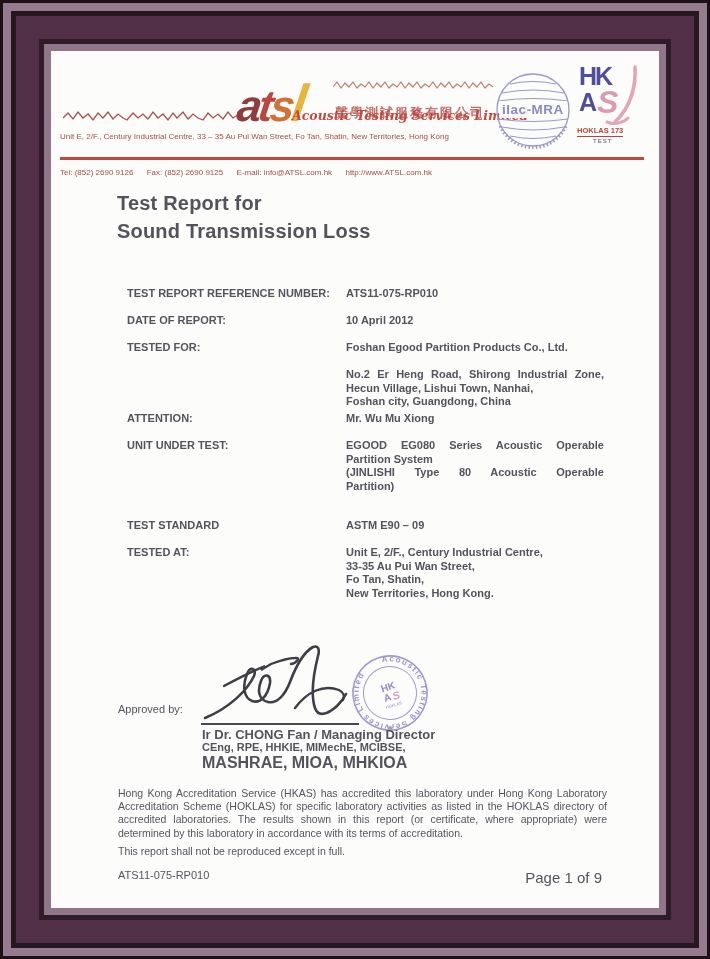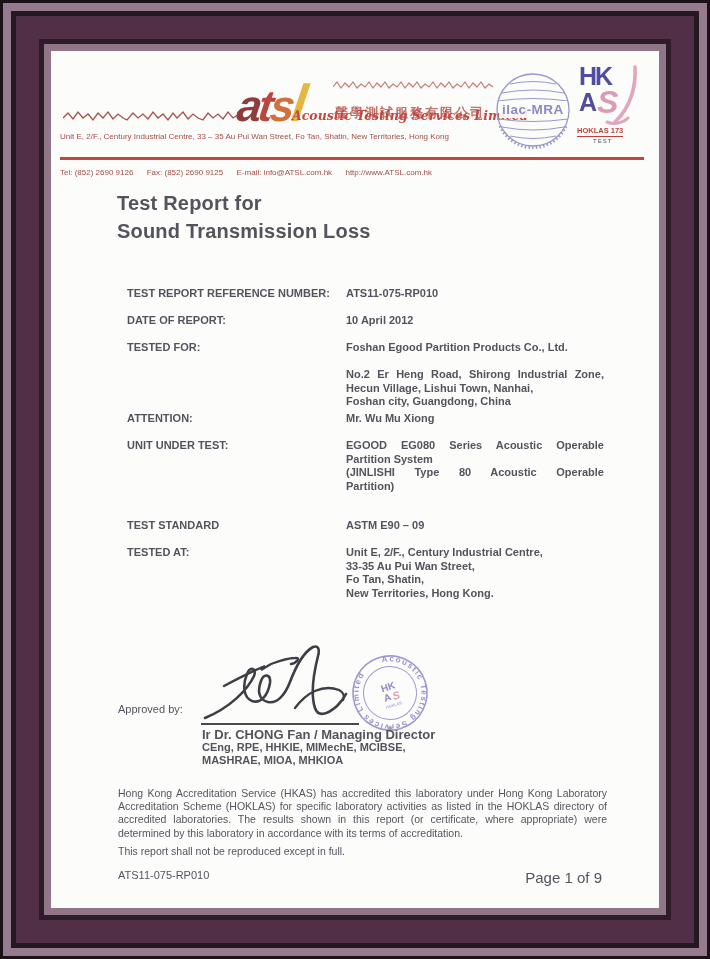--- a/index.html
+++ b/index.html
@@ -51,21 +51,21 @@
   .fvalue{position:absolute;left:295px;top:0;width:258px;font-size:11px;font-weight:bold;
     color:#54535d;line-height:13.5px;}
   .vline{text-align:left;}
   .stretch{text-align:justify;text-align-last:justify;}
 
   
   .approved{left:67px;top:652px;font-size:11px;color:#54535d;}
   .sigline{left:150px;top:672px;width:158px;height:1.8px;background:#4a4950;}
   .name1{left:151px;top:676px;font-size:13px;font-weight:bold;color:#54535d;}
   .name2{left:151px;top:690px;font-size:11px;font-weight:bold;color:#54535d;}
-  .name3{left:151px;top:703px;font-size:11px;font-weight:bold;color:#54535d;}
+  .name3{left:151px;top:703px;font-size:16px;font-weight:bold;color:#54535d;}
 
   
   .accred{left:67px;top:736px;width:489px;font-size:10.5px;line-height:13.2px;
     color:#55545e;text-align:justify;}
   .repro{left:67px;top:794px;font-size:10.5px;color:#55545e;}
   .repnum{left:67px;top:818px;font-size:11px;color:#55545e;}
   .pagenum{right:57px;top:818px;font-size:15px;color:#55545e;}
 </style>
 </head>
 <body>

